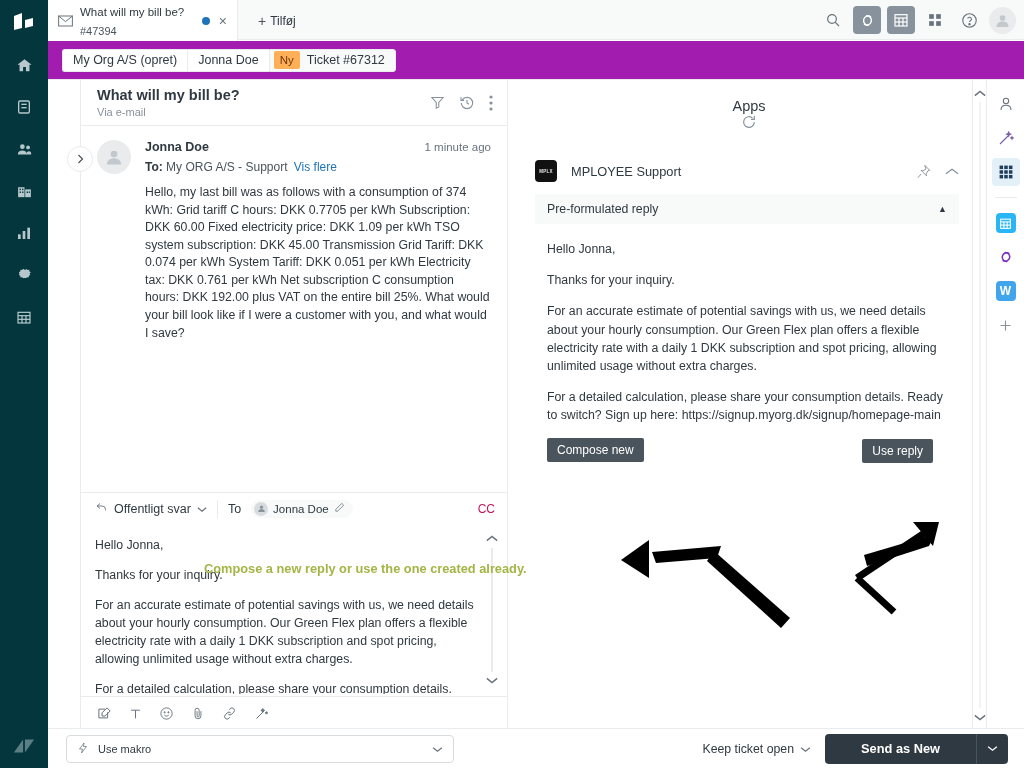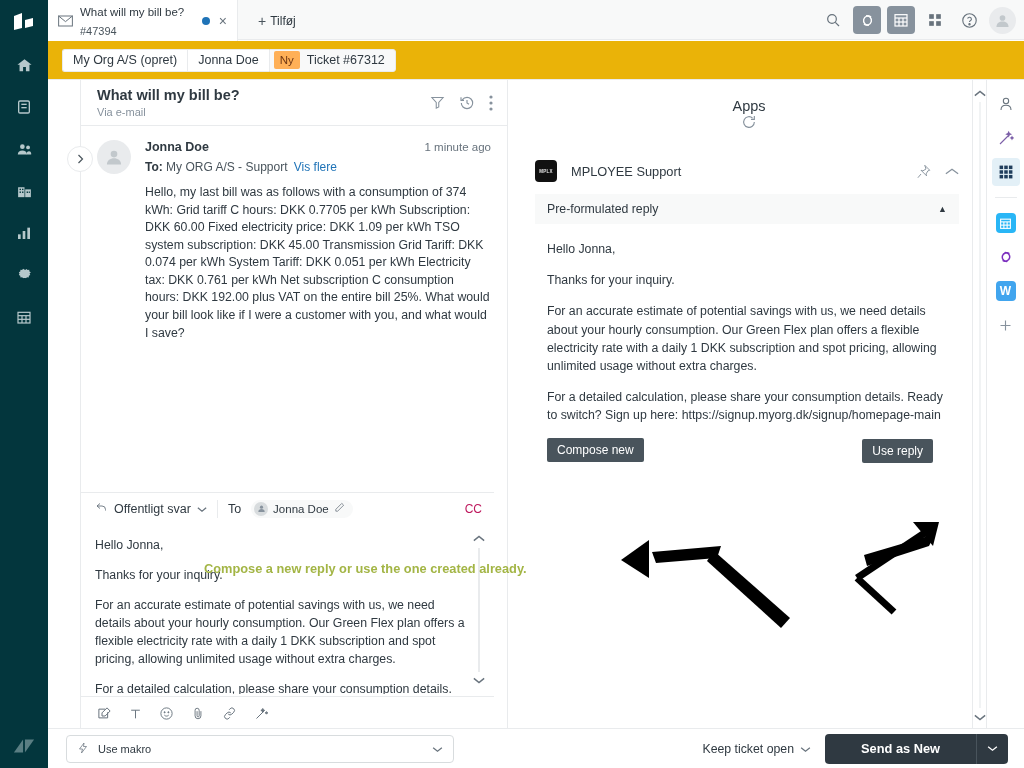--- a/index.html
+++ b/index.html
@@ -62,21 +62,21 @@
   }
   .tb-btn.active { background: #87929d; color: #ffffff; }
   .tb-avatar {
     width: 27px; height: 27px; border-radius: 50%; background: #e9ebed;
     display: flex; align-items: center; justify-content: center; color: #c2c8cc; cursor: pointer;
   }
 
   
   .crumbrow {
     position: absolute; left: 48px; top: 41px; width: 976px; height: 39px;
-    background: #eab308; border-bottom: 1px solid #e9ebed;
+    background: #a21caf; border-bottom: 1px solid #e9ebed;
     display: flex; align-items: center; padding-left: 14px;
   }
   .crumb {
     height: 23px; display: flex; align-items: center; padding: 0 10px;
     font-size: 12.5px; color: #2f3941; border: 1px solid #e9ebed; border-right: none;
     background: #ffffff; cursor: pointer; white-space: nowrap;
   }
   .crumb:first-child { border-radius: 3px 0 0 3px; }
   .crumb.last { border-right: 1px solid #e9ebed; border-radius: 0 3px 3px 0; background: #f8f9f9; padding-left: 4px; gap: 7px;}
   .badge-ny {
@@ -119,21 +119,21 @@
   .msg-toprow { display: flex; align-items: baseline; }
   .msg-author { font-size: 12.5px; font-weight: bold; color: #2f3941; flex: 1; }
   .msg-time { font-size: 11.5px; color: #68737d; }
   .msg-to { font-size: 12px; color: #49545c; margin-top: 6px; }
   .msg-to b { color: #2f3941; }
   .msg-showmore { color: #1f73b7; cursor: pointer; margin-left: 3px; }
   .msg-text { font-size: 12.3px; color: #2f3941; line-height: 1.43; margin-top: 10px; }
 
   
   .composer {
-    position: absolute; left: 0; right: 13px; bottom: 0; height: 238px;
+    position: absolute; left: 0; right: 0; bottom: 0; height: 238px;
     border-top: 1px solid #e9ebed; background: #ffffff;
   }
   .composer-head {
     height: 31px; display: flex; align-items: center; padding: 0 12px 0 14px; gap: 10px;
     font-size: 12.5px; color: #2f3941;
   }
   .reply-type { display: flex; align-items: center; gap: 6px; cursor: pointer; color: #2f3941; }
   .vdiv { width: 1px; height: 18px; background: #e9ebed; }
   .to-label { font-size: 12.5px; color: #2f3941; }
   .recipient {

